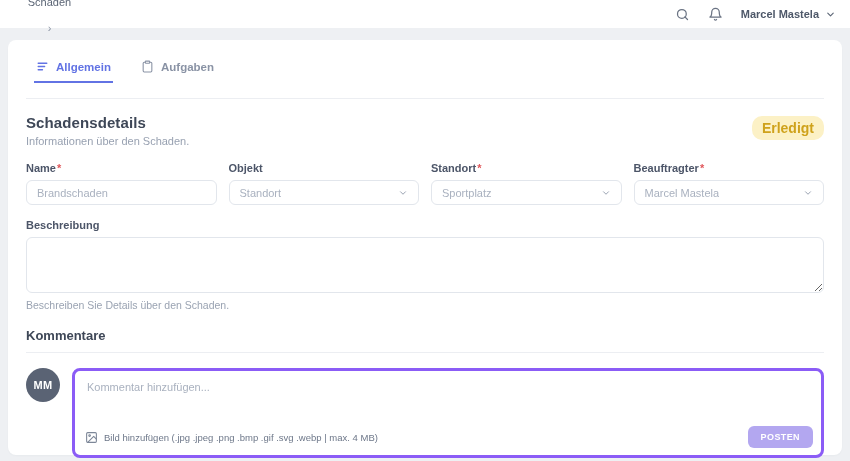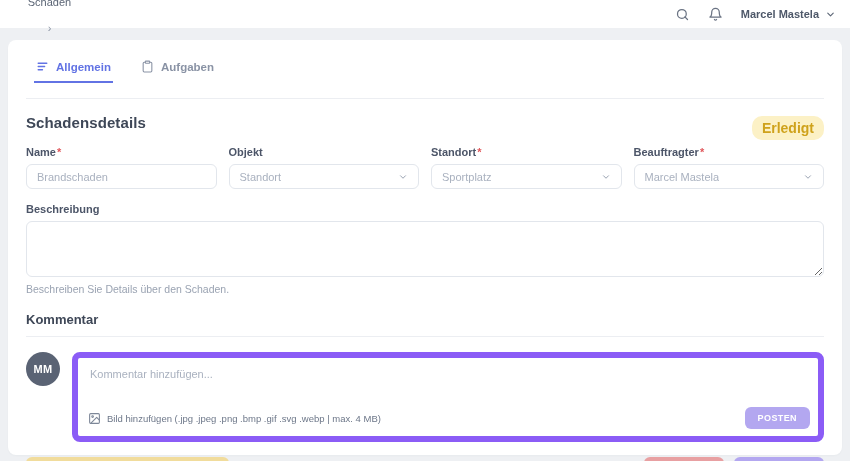--- a/index.html
+++ b/index.html
@@ -149,21 +149,21 @@
     font-weight: 700;
     display: flex;
     align-items: center;
     justify-content: center;
     flex: 0 0 auto;
     letter-spacing: 0.3px;
   }
   .comment-box {
     flex: 1;
     margin-left: 12px;
-    border: 6px solid #8b5cf6;
+    border: 3px solid #8b5cf6;
     border-radius: 8px;
     height: 90px;
     position: relative;
     background: #fff;
   }
   .comment-input {
     position: absolute;
     top: 0; left: 0; right: 0;
     height: 52px;
     border: none;
@@ -270,20 +270,21 @@
           <rect x="8" y="2" width="8" height="4" rx="1"></rect>
           <path d="M16 4h2a2 2 0 0 1 2 2v14a2 2 0 0 1-2 2H6a2 2 0 0 1-2-2V6a2 2 0 0 1 2-2h2"></path>
         </svg>
       </span>
       <span>Aufgaben</span>
     </div>
   </div>
 
   <div class="section-head">
     <div class="section-title">Schadensdetails</div>
+    <div class="section-sub">Informationen über den Schaden.</div>
     <span class="badge">Erledigt</span>
   </div>
 
   <div class="form-row">
     <div>
       <label class="field-label"><span>Name</span><span class="req">*</span></label>
       <input class="text-input" type="text" value="Brandschaden" style="">
     </div>
     <div>
       <label class="field-label"><span>Objekt</span></label>
@@ -319,21 +320,21 @@
       </div>
     </div>
   </div>
 
   <div class="desc-block">
     <label class="field-label">Beschreibung</label>
     <textarea class="desc-textarea" style=""></textarea>
     <div class="helper-text">Beschreiben Sie Details über den Schaden.</div>
   </div>
 
-  <div class="comments-title">Kommentar</div>
+  <div class="comments-title">Kommentare</div>
 
   <div class="comment-row">
     <div class="avatar">MM</div>
     <div class="comment-box">
       <textarea class="comment-input" placeholder="Kommentar hinzufügen..." style=""></textarea>
       <div class="comment-footer">
         <span class="attach-hint">
           <span class="a-icn">
             <svg width="13" height="13" viewBox="0 0 24 24" fill="none" stroke="currentColor" stroke-width="2" stroke-linecap="round" stroke-linejoin="round">
               <rect x="3" y="3" width="18" height="18" rx="2"></rect>

